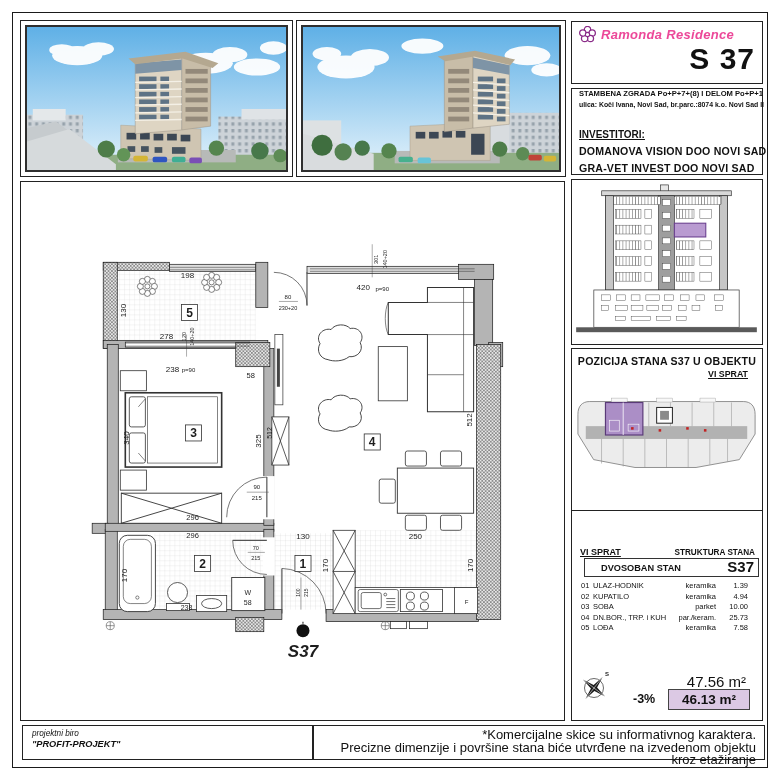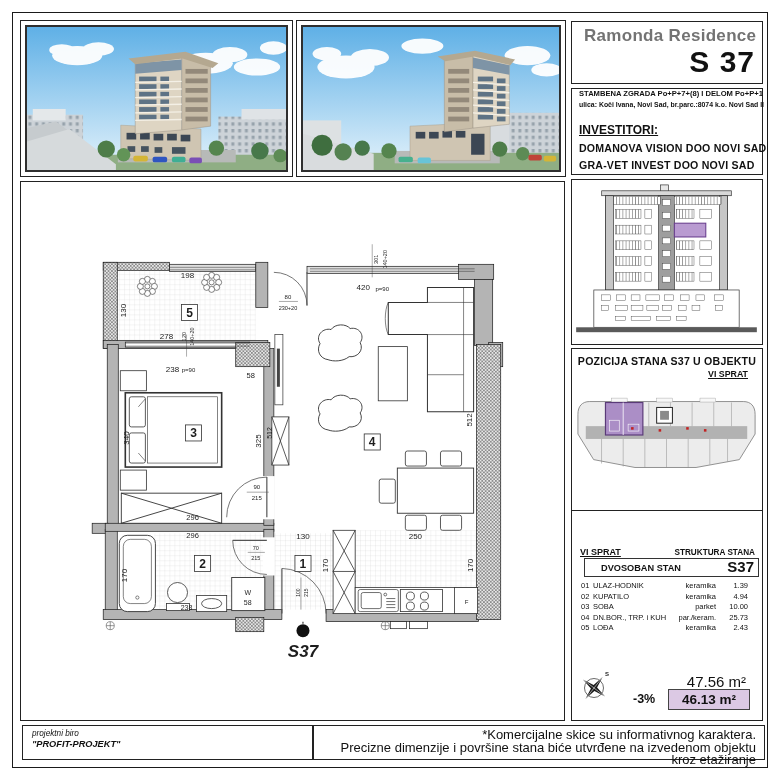--- a/index.html
+++ b/index.html
@@ -6,27 +6,27 @@
   .page{position:relative;width:780px;height:780px;background:#fff;font-family:"Liberation Sans",sans-serif;color:#111;overflow:hidden;}
   .frame{position:absolute;left:12px;top:12px;width:754px;height:754px;border:1.6px solid #1a1a1a;}
   .panel{position:absolute;background:#fff;border:1.4px solid #222;box-sizing:border-box;}
   
   .photo{padding:4px;}
   .photo-inner{border:2.5px solid #2f2f2f;height:100%;box-sizing:border-box;overflow:hidden;}
   .photo-inner svg{display:block;width:100%;height:100%;}
   
   .title-box{padding:4px 7px 2px 7px;}
   .brand-row{display:flex;align-items:center;gap:5px;}
-  .brand-name{font-weight:600;font-size:17px;color:#737373;letter-spacing:.3px;white-space:nowrap;}
+  .brand-name{font-style:italic;font-weight:600;font-size:13px;color:#ec4899;letter-spacing:.3px;white-space:nowrap;}
   .unit-big{text-align:right;font-weight:bold;font-size:30px;letter-spacing:1px;line-height:30px;margin-top:1px;}
   
   .info-box{padding:0 7px;font-size:7.4px;}
   .ib1{font-weight:bold;font-size:7.6px;white-space:nowrap;}
   .ib2{font-weight:bold;font-size:6.9px;margin-top:3px;white-space:nowrap;}
-  .ib3{font-weight:bold;font-size:12px;text-decoration:underline;margin-top:15px;}
+  .ib3{font-weight:bold;font-size:10px;text-decoration:underline;margin-top:21px;}
   .inv{font-weight:bold;font-size:10.6px;margin-top:5px;white-space:nowrap;letter-spacing:.2px;}
   
   .pos-title{font-weight:bold;font-size:10.6px;text-align:center;margin-top:6px;letter-spacing:.2px;}
   .pos-floor{font-weight:bold;font-size:8.8px;text-decoration:underline;text-align:right;padding-right:14px;margin-top:2px;}
   
   .tp{font-size:7.5px;}
   .tp .vi{position:absolute;left:8px;top:36px;font-weight:bold;font-size:9px;text-decoration:underline;}
   .tp .struk{position:absolute;right:7px;top:37px;font-weight:bold;font-size:8.2px;}
   .type-box{position:absolute;left:12px;top:47px;right:3px;height:17px;border:1.2px solid #333;}
   .type-name{position:absolute;left:16px;top:4px;font-weight:bold;font-size:9.2px;}
@@ -674,21 +674,21 @@
       <div class="trow">
         <span class="n">04</span>
           <span class="nm">DN.BOR., TRP. i KUH</span>
           <span class="fin">par./keram.</span>
           <span class="ar">25.73</span>
       </div>
       <div class="trow">
         <span class="n">05</span>
           <span class="nm">LOĐA</span>
           <span class="fin">keramika</span>
-          <span class="ar">2.43</span>
+          <span class="ar">7.58</span>
       </div>
     </div>
     <svg class="compass" width="34" height="36" viewBox="0 0 34 36">
       <circle cx="16" cy="20" r="9.5" fill="none" stroke="#444" stroke-width="0.8"></circle>
       <g transform="rotate(38 16 20)">
         <polygon points="16,6 18.2,17.8 30,20 18.2,22.2 16,34 13.8,22.2 2,20 13.8,17.8" fill="#1c1c1c"></polygon>
         <line x1="16" y1="6" x2="16" y2="34" stroke="#fff" stroke-width="0.5"></line>
         <line x1="2" y1="20" x2="30" y2="20" stroke="#fff" stroke-width="0.5"></line>
       </g>
       <text x="27" y="8" font-size="6" font-weight="bold">S</text>

